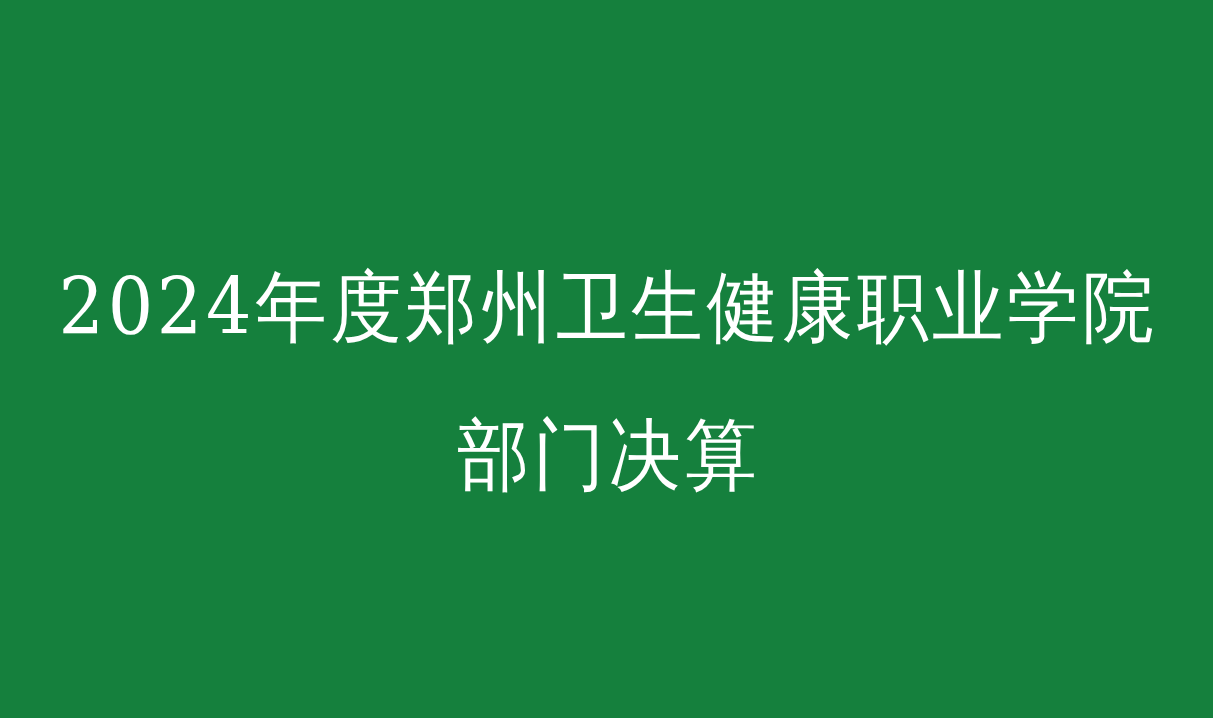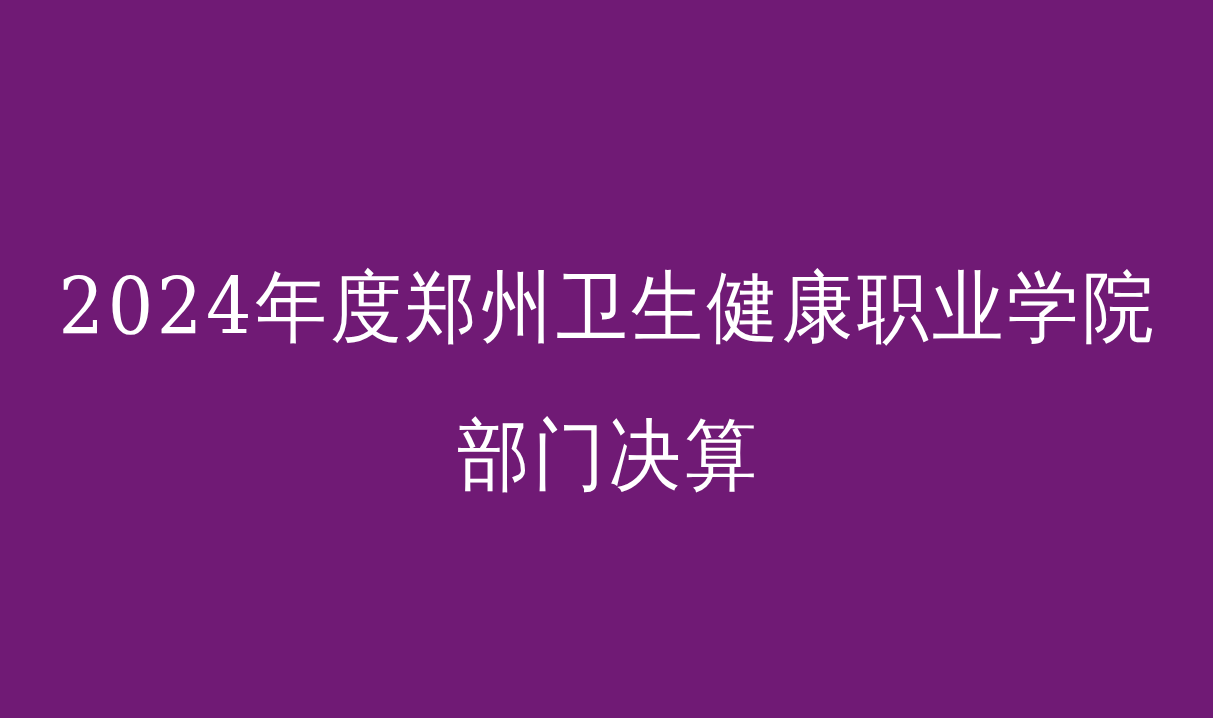--- a/index.html
+++ b/index.html
@@ -60,21 +60,21 @@
     font-size: 78px;
     line-height: 104px;
     letter-spacing: 4px;
     text-indent: 4px;
     margin-top: 44px;
   }
 </style>
 </head>
 <body>
 
-<div id="cover-slide" style="background: #701a75;">
+<div id="cover-slide" style="background: #15803d;">
 
   <div id="title-block">
 
     <div class="title-line" id="title-line-1" style="color: rgb(255, 255, 255); display: inline-block; transform-origin: center center; transform: scaleX(0.9172);">2024年度郑州卫生健康职业学院</div>
 
     <div class="title-line" id="title-line-2" style="color: rgb(255, 255, 255); display: inline-block; transform-origin: center center; transform: scaleX(0.9247);">部门决算</div>
 
   </div>
 </div>
 

